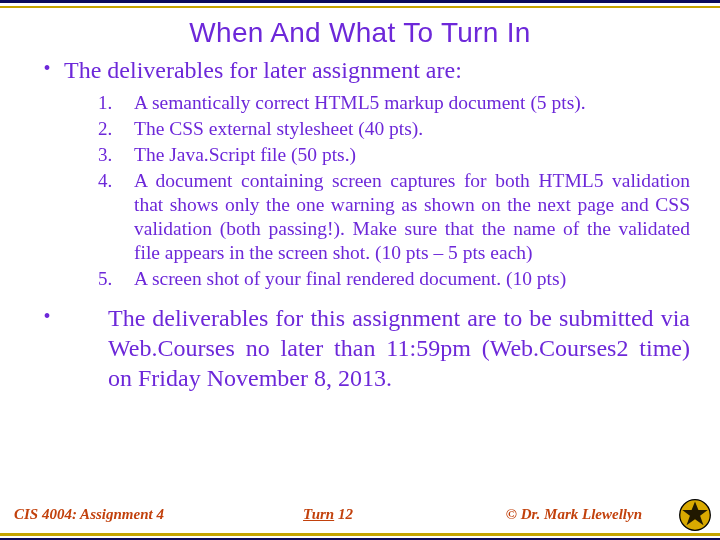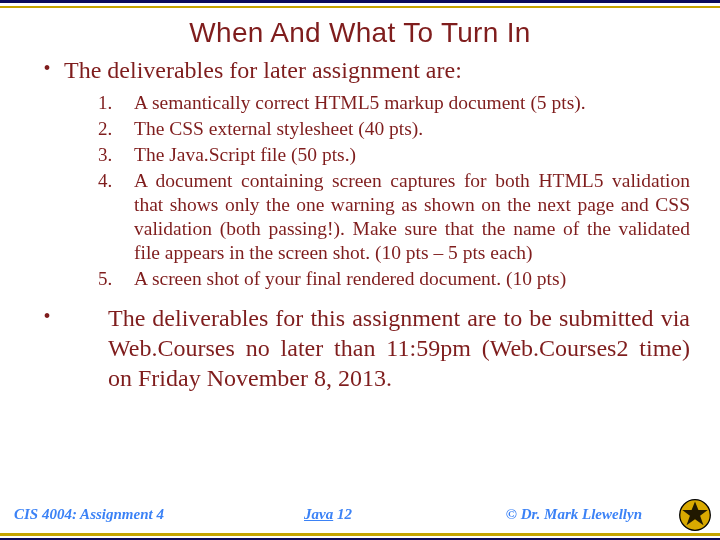--- a/index.html
+++ b/index.html
@@ -35,21 +35,21 @@
     height: 3px;
     background: #c5a400;
   }
   .content {
     position: absolute;
     top: 10px;
     left: 0;
     right: 0;
     bottom: 46px;
     padding: 0 30px 0 30px;
-    color: #7f1d1d;
+    color: #6d28d9;
   }
   .title {
     text-align: center;
     font-size: 28px;
     font-family: Arial, Helvetica, sans-serif;
     font-weight: 400;
     margin: 4px 0 6px 0;
     letter-spacing: 0.3px;
   }
   .bullet-row {
@@ -94,21 +94,21 @@
   .footer {
     position: absolute;
     left: 0;
     right: 0;
     bottom: 9px;
     height: 30px;
     display: flex;
     align-items: center;
     font-style: italic;
     font-size: 15px;
-    color: #3b82f6;
+    color: #c2410c;
     padding: 0 10px;
   }
   .footer-left {
     flex: 0 0 220px;
     font-weight: bold;
     padding-left: 4px;
   }
   .footer-center {
     flex: 1;
     text-align: center;
@@ -170,21 +170,21 @@
 
     <div class="bullet-row">
       <div class="bullet-mark">•</div>
       <div class="bullet-text justify">The deliverables for this assignment are to be submitted via Web.Courses no later than 11:59pm (Web.Courses2 time) on Friday November 8, 2013.</div>
     </div>
   </div>
 
   <div class="footer">
     <div class="footer-left">CIS 4004:  Assignment 4</div>
     <div class="footer-center">
-      <span class="pagelabel">Java</span>
+      <span class="pagelabel">Turn</span>
       <span>12</span>
     </div>
     <div class="footer-right">© Dr. Mark Llewellyn</div>
   </div>
 
   <svg class="logo" viewBox="0 0 40 40">
     <circle cx="20" cy="20" r="18" fill="#d9a900" stroke="#000" stroke-width="1.5"></circle>
     <path d="M20 4 L24 14 L35 14 L26 21 L30 32 L20 25 L10 32 L14 21 L5 14 L16 14 Z" fill="#000" opacity="0.85"></path>
   </svg>
 

